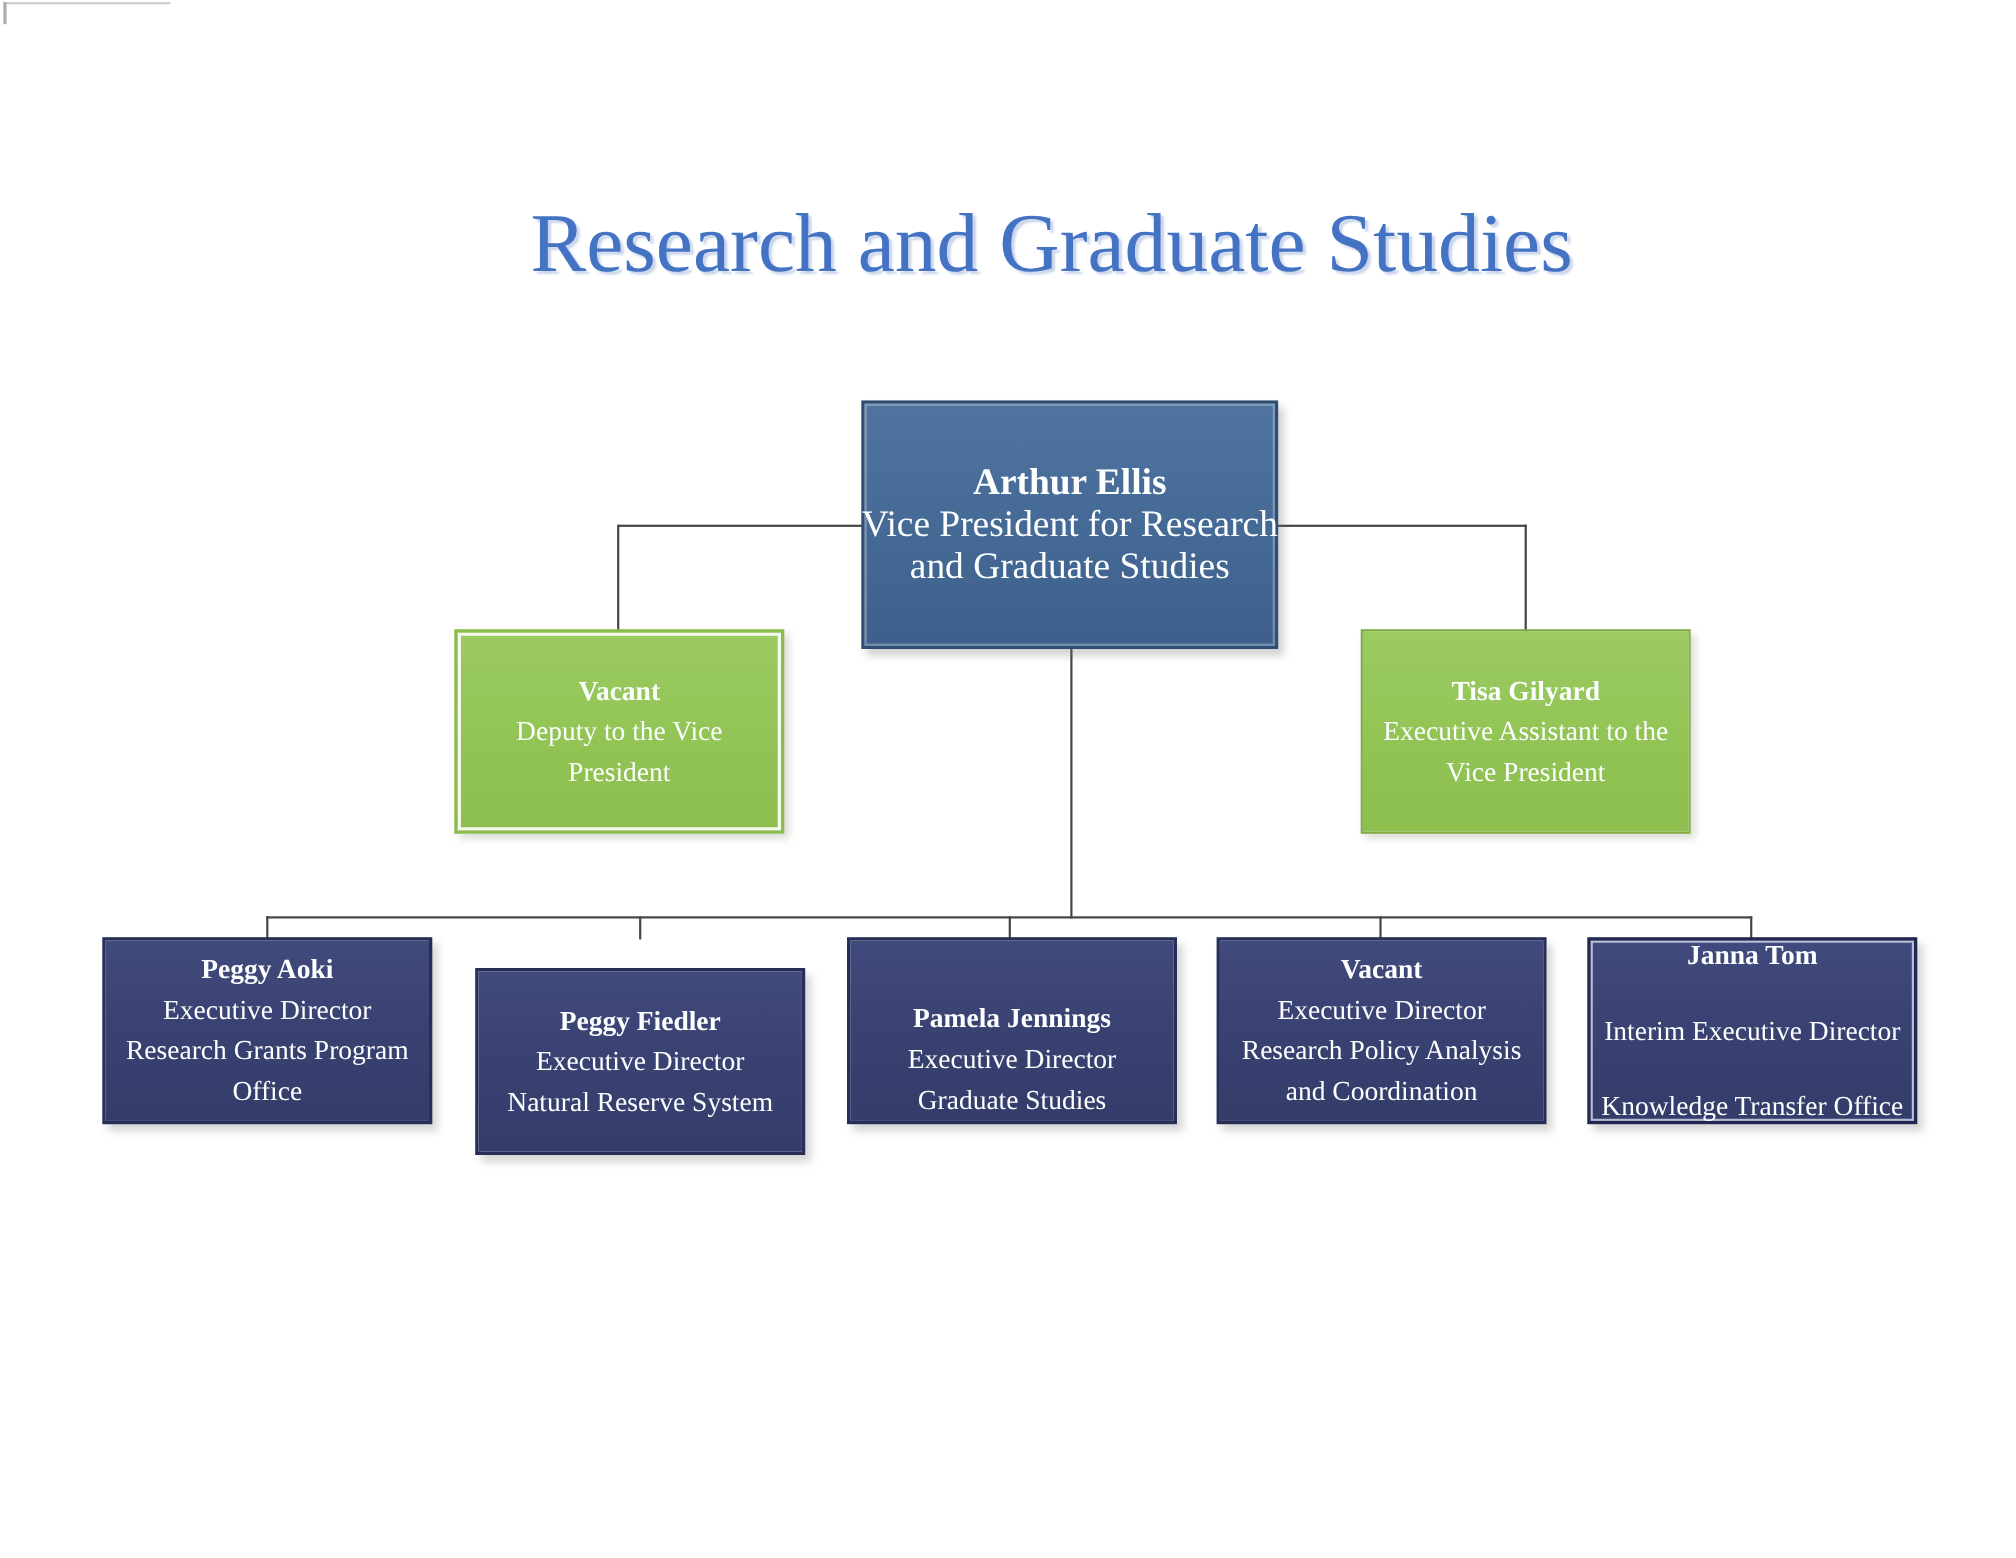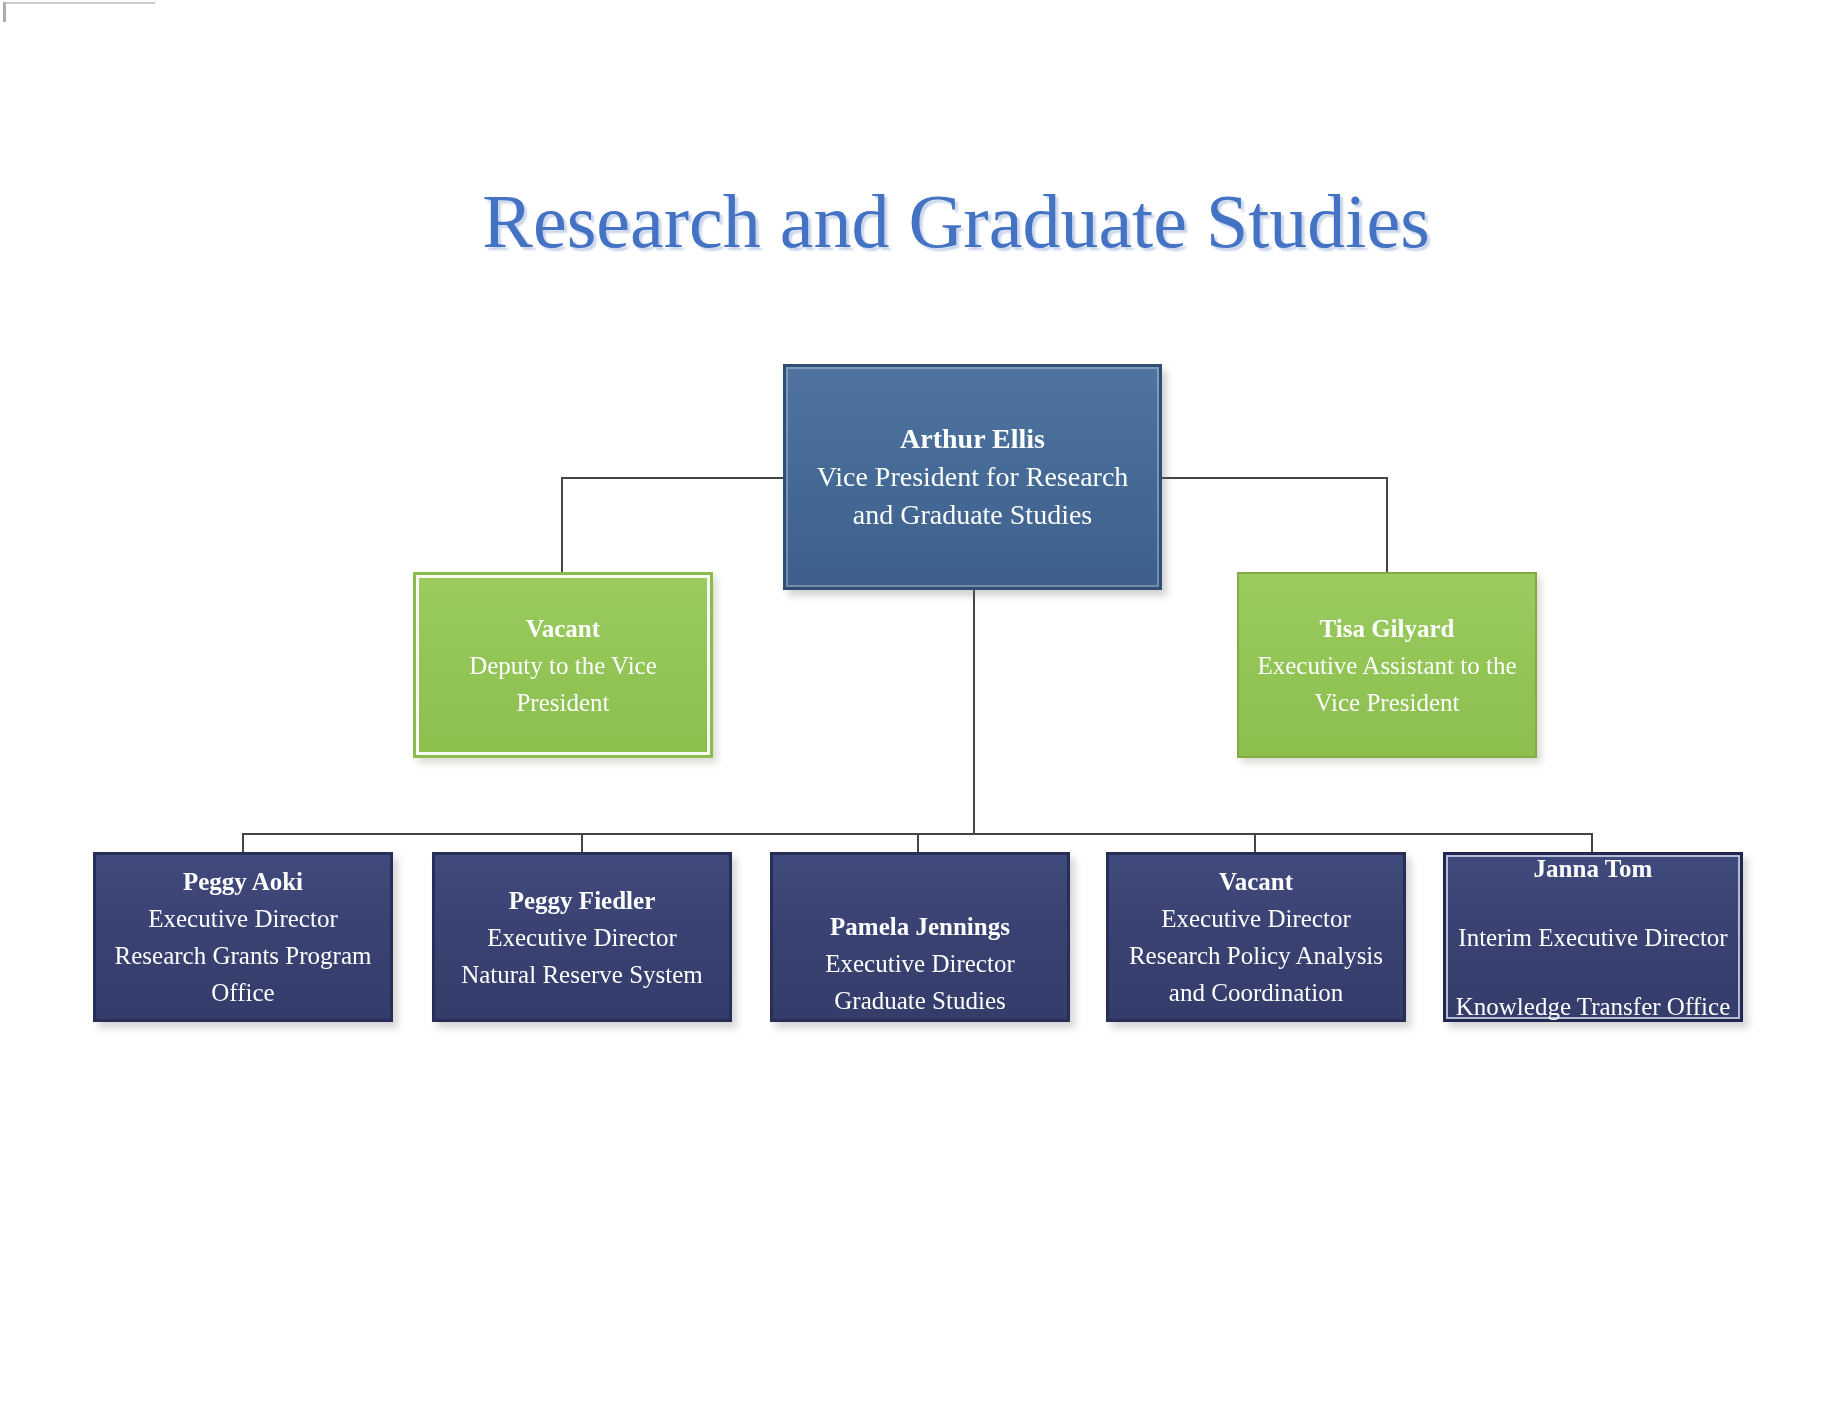--- a/index.html
+++ b/index.html
@@ -42,21 +42,21 @@
     align-items: center;
     text-align: center;
     color: #fdfefe;
     cursor: default;
   }
   .node .nm  { font-weight: bold; white-space: nowrap; }
   .node .ln  { white-space: nowrap; }
 
   .root-box {
     left: 783px; top: 364px; width: 379px; height: 226px;
-    font-size: 28px; line-height: 38px;
+    font-size: 34px; line-height: 38px;
     background: linear-gradient(180deg, #527little 0%, #3e5f8b 100%);
     background: linear-gradient(180deg, #50749f 0%, #466b97 45%, #3e5f8b 100%);
     border: 3px solid #2f4e74;
     box-shadow: inset 0 0 0 2px rgba(255,255,255,0.28), 5px 6px 7px rgba(110,110,110,0.30);
   }
 
   .green-box {
     width: 300px; height: 186px;
     font-size: 25px; line-height: 37px;
     background: linear-gradient(180deg, #9ccb60 0%, #93c557 45%, #8cbf4e 100%);
@@ -124,21 +124,21 @@
     <div class="ln">Vice President</div>
   </div>
 
   <div class="node navy-box" style="left:93px;">
     <div class="nm">Peggy Aoki</div>
     <div class="ln">Executive Director</div>
     <div class="ln">Research Grants Program</div>
     <div class="ln">Office</div>
   </div>
 
-  <div class="node navy-box" style="left:432px;">
+  <div class="node navy-box" style="left:432px;margin-top:28px;">
     <div class="nm">Peggy Fiedler</div>
     <div class="ln">Executive Director</div>
     <div class="ln">Natural Reserve System</div>
   </div>
 
   <div class="node navy-box" style="left:770px;justify-content:flex-end;">
     <div class="nm">Pamela Jennings</div>
     <div class="ln">Executive Director</div>
     <div class="ln">Graduate Studies</div>
   </div>

